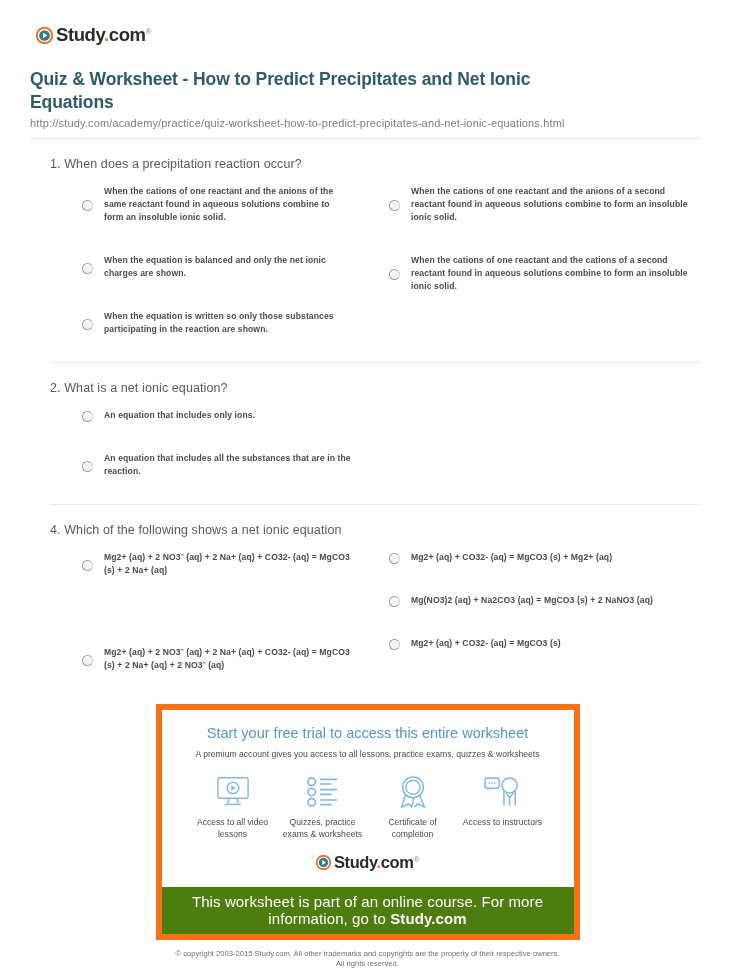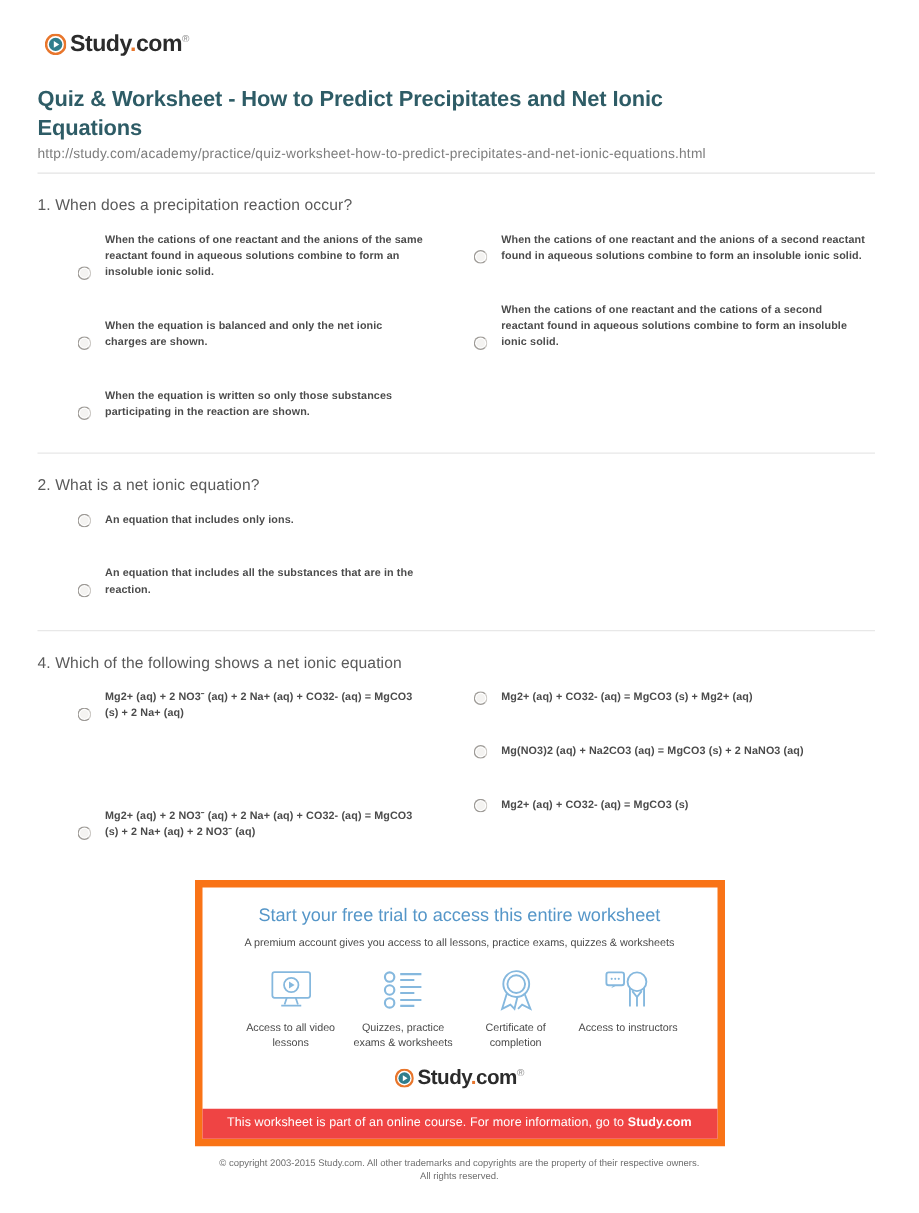--- a/index.html
+++ b/index.html
@@ -73,20 +73,21 @@
   }
   .rule {
     border: 0;
     border-top: 1px solid #e3e3e3;
     margin: 0 18px 0 13px;
   }
 
   
   .questions {
     padding: 0 18px 0 13px;
+    margin-left: 20px;
   }
   .question {
     padding-top: 18px;
   }
   .question-text {
     font-size: 12.5px;
     color: #5a5a5a;
     font-weight: normal;
     padding-bottom: 14px;
     letter-spacing: 0.1px;
@@ -97,21 +98,21 @@
   }
   .options-col {
     width: 50%;
     box-sizing: border-box;
   }
   .options-col.left { padding-left: 32px; padding-right: 24px; }
   .options-col.right { padding-left: 14px; padding-right: 6px; }
 
   .option {
     display: flex;
-    align-items: flex-end;
+    align-items: center;
     margin-bottom: 26px;
   }
   .option.tall { margin-bottom: 30px; }
   .option-radio {
     flex: none;
     width: 9px;
     height: 9px;
     margin-top: 2px;
     margin-right: 11px;
     border: 1px solid #9d9a96;
@@ -190,23 +191,23 @@
   .promo-logo {
     display: flex;
     align-items: center;
     justify-content: center;
     gap: 3px;
     padding: 4px 0 8px 0;
   }
   .promo-logo .logo-text { font-size: 16.5px; }
   .promo-logo .logo-mark { width: 15px; height: 15px; }
   .promo-cta {
-    background: #ef4444;
+    background: #4d7c0f;
     color: #ffffff;
-    font-size: 10px;
+    font-size: 15px;
     text-align: center;
     padding: 6px 0 7px 0;
     letter-spacing: 0.1px;
   }
   .promo-cta b { font-weight: bold; }
 
   
   .footer {
     text-align: center;
     font-size: 7.6px;

